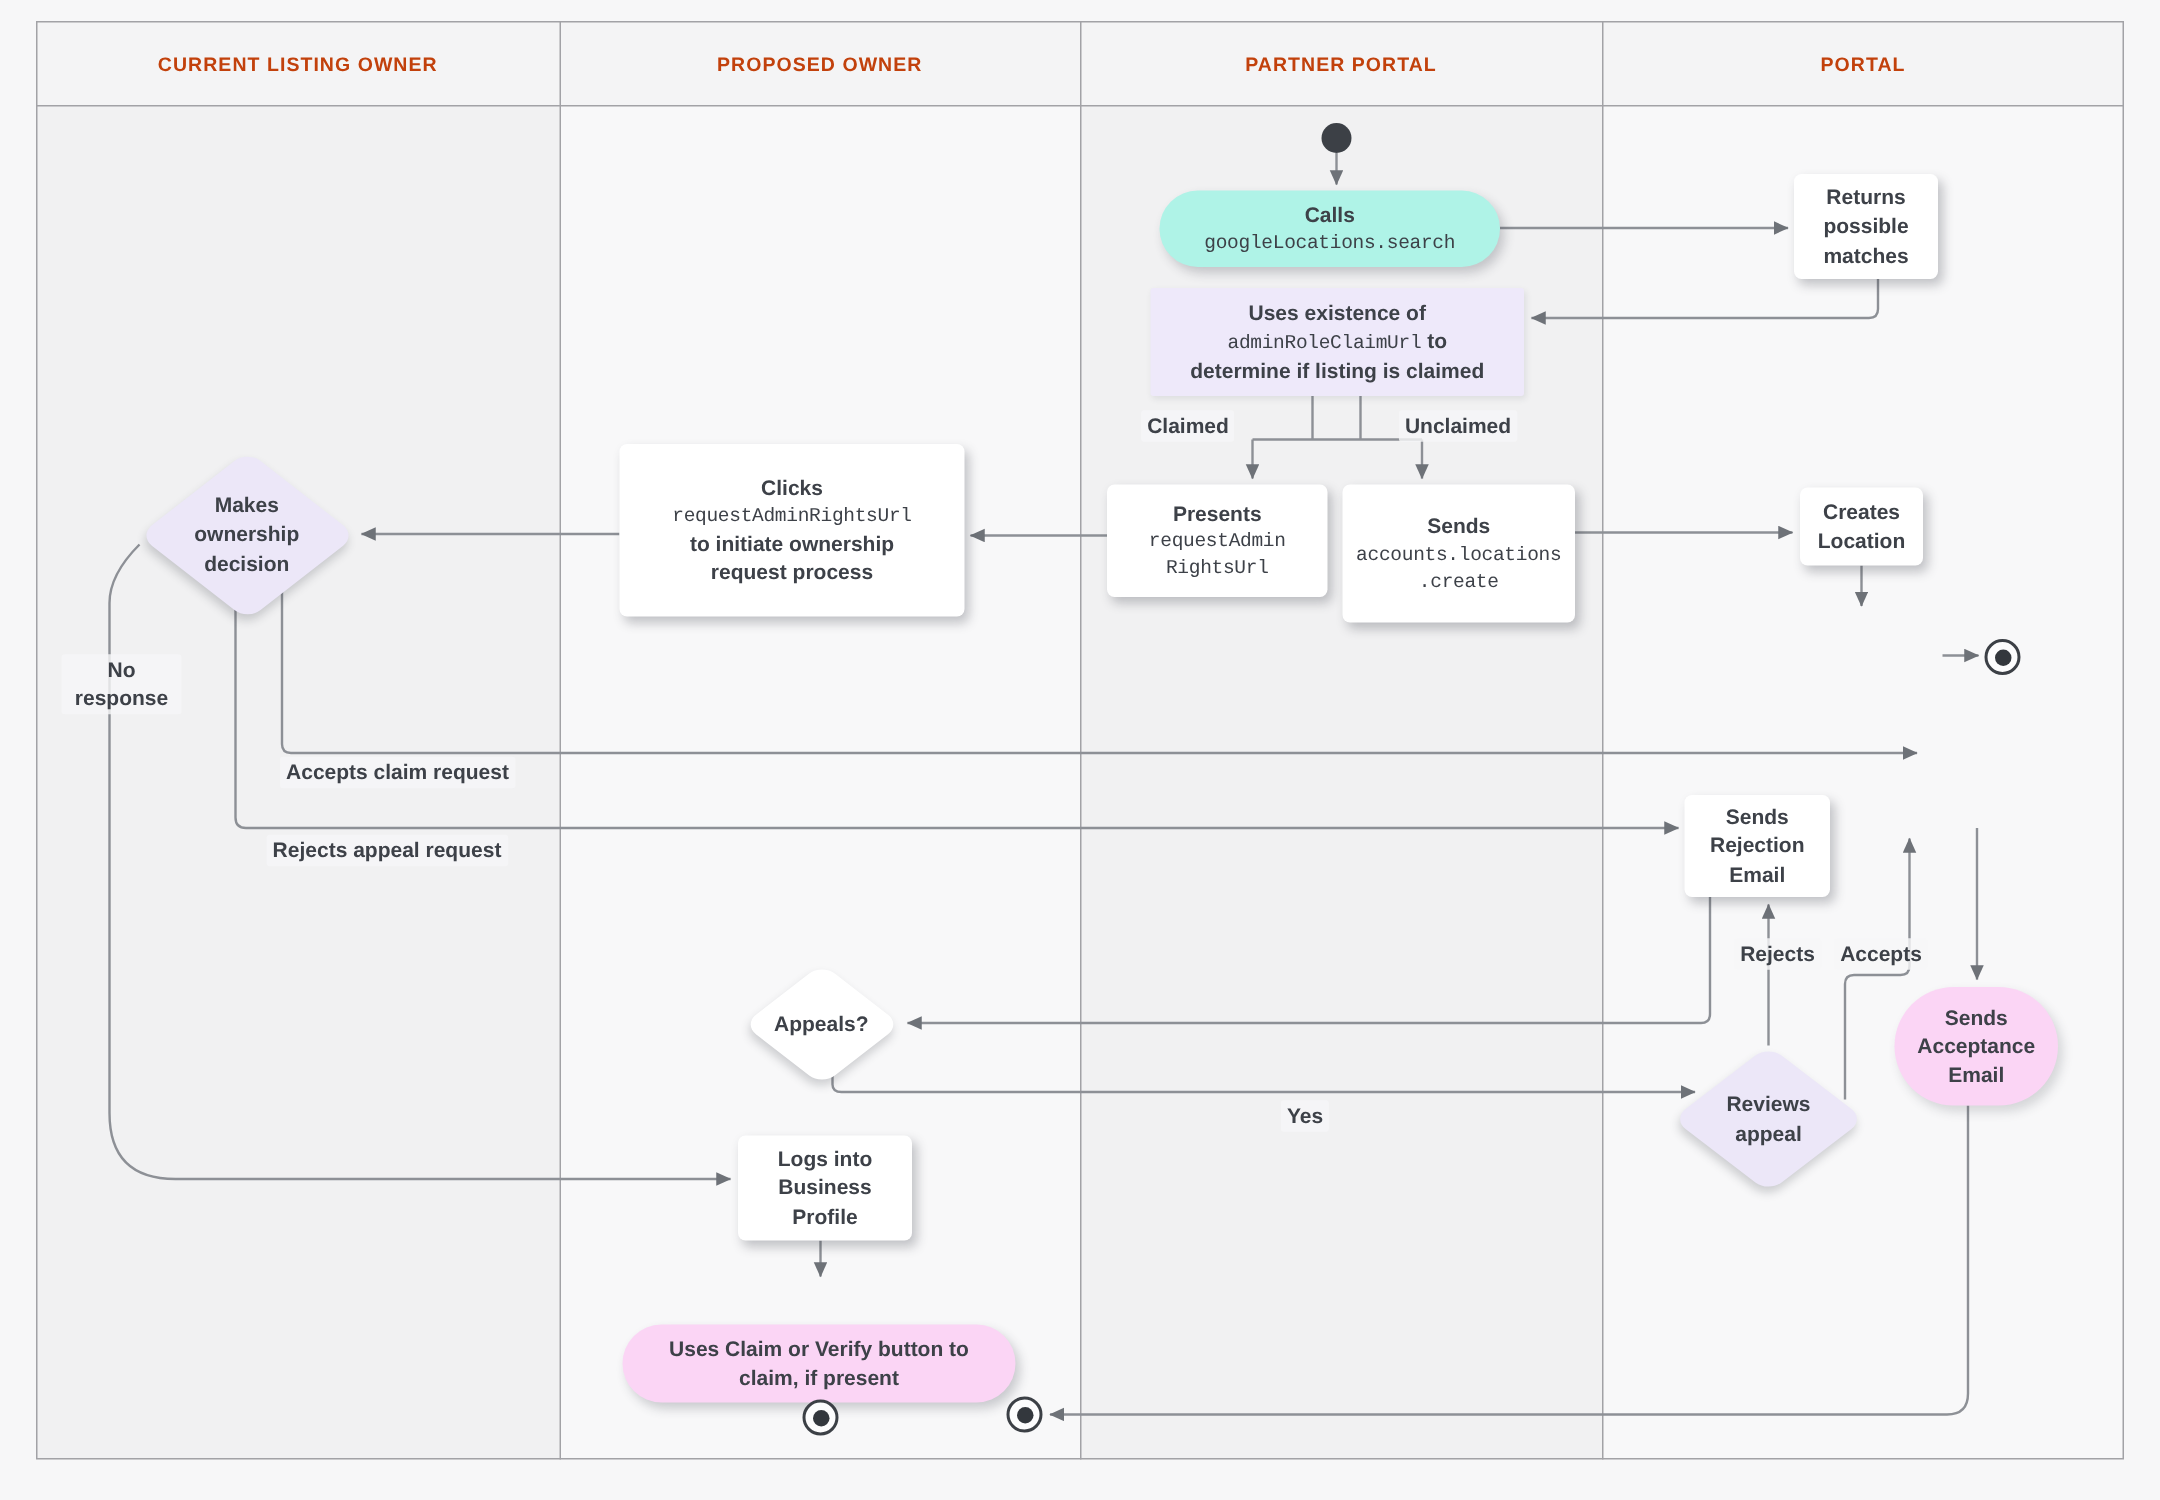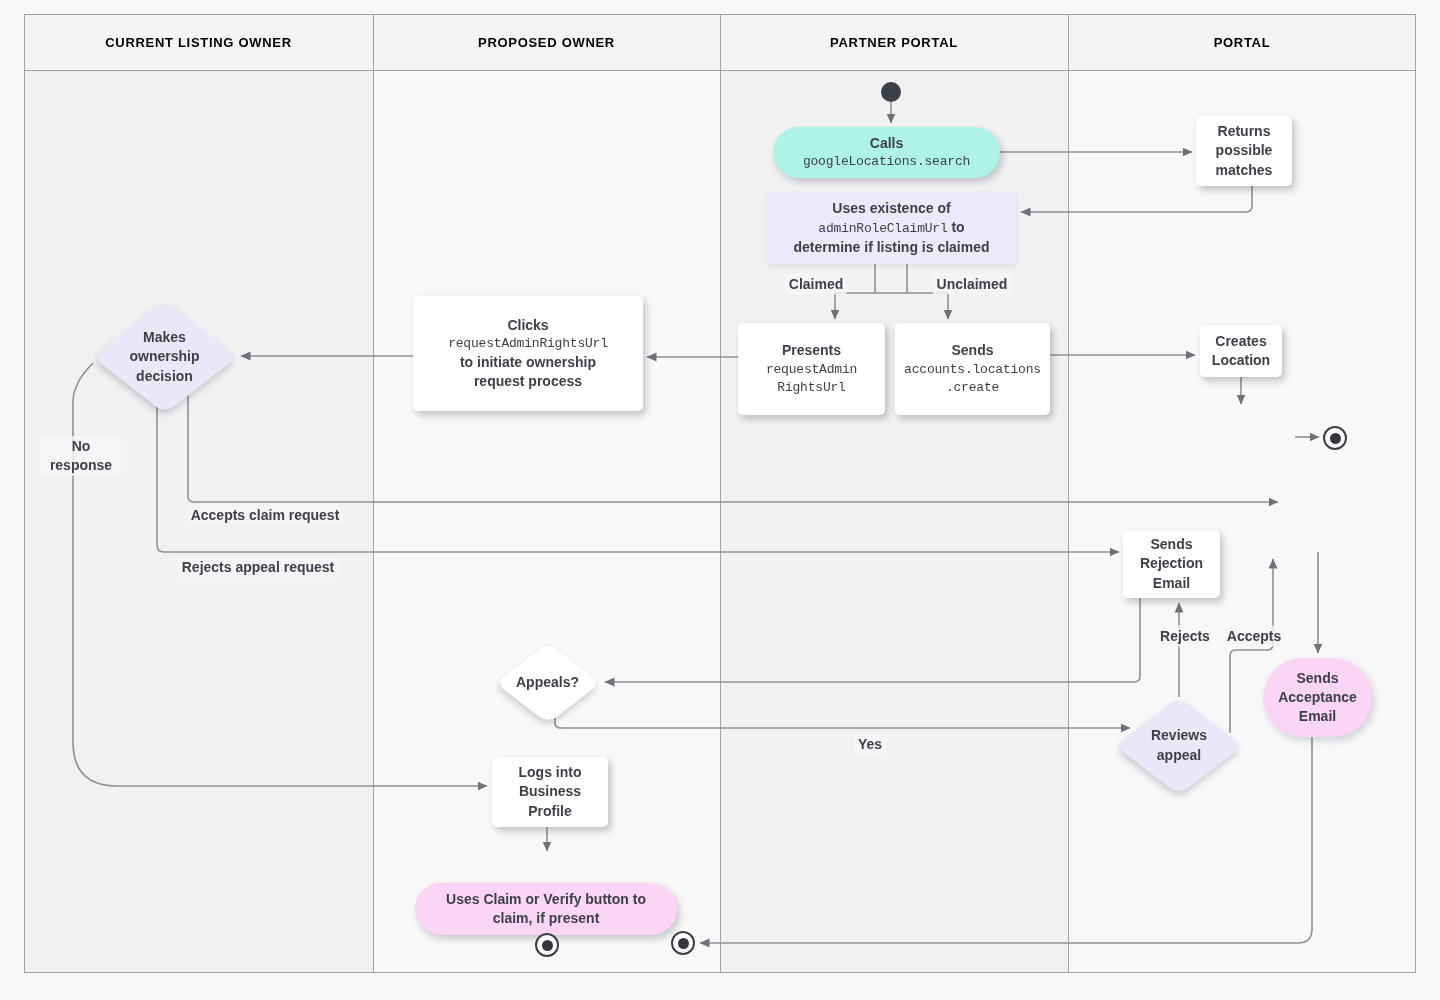--- a/index.html
+++ b/index.html
@@ -7,21 +7,21 @@
           font-family:"Liberation Sans","DejaVu Sans",sans-serif;overflow:hidden;}
   
   .frame{position:absolute;left:24px;top:14px;width:1392px;height:959px;border:1px solid #a2a2a6;box-sizing:border-box;z-index:1;}
   .lane{position:absolute;top:70px;height:903px;z-index:0;}
   .lane.odd{background:#f1f1f2;}
   .lane.even{background:#f8f8f9;}
   .hstrip{position:absolute;left:24px;top:14px;width:1392px;height:56px;background:#f4f4f5;z-index:0;}
   .vline{position:absolute;top:14px;width:1px;height:959px;background:#a2a2a6;z-index:2;}
   .hline{position:absolute;left:24px;top:70px;width:1392px;height:1px;background:#a2a2a6;z-index:2;}
   .hcell{position:absolute;top:14px;height:56px;display:flex;align-items:center;justify-content:center;
-         font-size:13px;font-weight:bold;letter-spacing:.7px;color:#000000;z-index:2;}
+         font-size:13px;font-weight:bold;letter-spacing:.7px;color:#c2410c;z-index:2;}
   
   svg.edges{position:absolute;left:0;top:0;z-index:3;pointer-events:none;}
   
   .node{position:absolute;z-index:4;display:flex;flex-direction:column;align-items:center;justify-content:center;
         text-align:center;color:#3d4148;font-size:14px;line-height:1.38;box-sizing:border-box;}
   .b{font-weight:bold;}
   .c{font-family:"Liberation Mono","DejaVu Sans Mono",monospace;font-weight:normal;font-size:13px;letter-spacing:-0.2px;}
   .ws{white-space:pre;}
   .box{background:#ffffff;border-radius:5px;box-shadow:3px 4px 7px rgba(50,55,65,.28);}
   .pill{border-radius:27px;box-shadow:3px 4px 7px rgba(50,55,65,.24);}
@@ -109,21 +109,21 @@
     <div class="b">Calls</div>
     <div class="c">googleLocations.search</div>
   </div>
 
   <div class="node flat" style="left:767px;top:192px;width:249px;height:72px;">
     <div class="b">Uses existence of</div>
     <div><span class="c">adminRoleClaimUrl</span><span class="b ws"> to</span></div>
     <div class="b">determine if listing is claimed</div>
   </div>
 
-  <div class="node box" style="left:738px;top:323px;width:147px;height:92px;">
+  <div class="node box" style="left:738px;top:323px;width:147px;height:75px;">
     <div class="b">Presents</div>
     <div class="c">requestAdmin</div>
     <div class="c">RightsUrl</div>
   </div>
 
   <div class="node box" style="left:895px;top:323px;width:155px;height:92px;padding:0 5px;">
     <div class="b">Sends</div>
     <div class="c">accounts.locations</div>
     <div class="c">.create</div>
   </div>
@@ -180,21 +180,21 @@
     </div>
   <div class="endnode" style="left:671px;top:931px;">
       <div class="dot"></div>
     </div>
 
   <div class="diamond" style="left:92px;top:300px;width:145px;height:113px;">
     <div class="dshape purple" style="--s:100px;--sx:1.025;--sy:0.799;"></div>
     <div class="dtext b" style="width:92px;">Makes ownership decision</div>
   </div>
 
-  <div class="elabel" style="left:816px;top:284px;">Claimed</div>
+  <div class="elabel" style="left:792px;top:284px;">Claimed</div>
   <div class="elabel" style="left:972px;top:284px;">Unclaimed</div>
   <div class="elabel wrap" style="left:81px;top:456px;">No response</div>
   <div class="elabel" style="left:265px;top:515px;">Accepts claim request</div>
   <div class="elabel" style="left:258px;top:567px;">Rejects appeal request</div>
   <div class="elabel" style="left:1185px;top:636px;">Rejects</div>
   <div class="elabel" style="left:1254px;top:636px;">Accepts</div>
   <div class="elabel" style="left:870px;top:744px;">Yes</div>
 
 </div>
 

